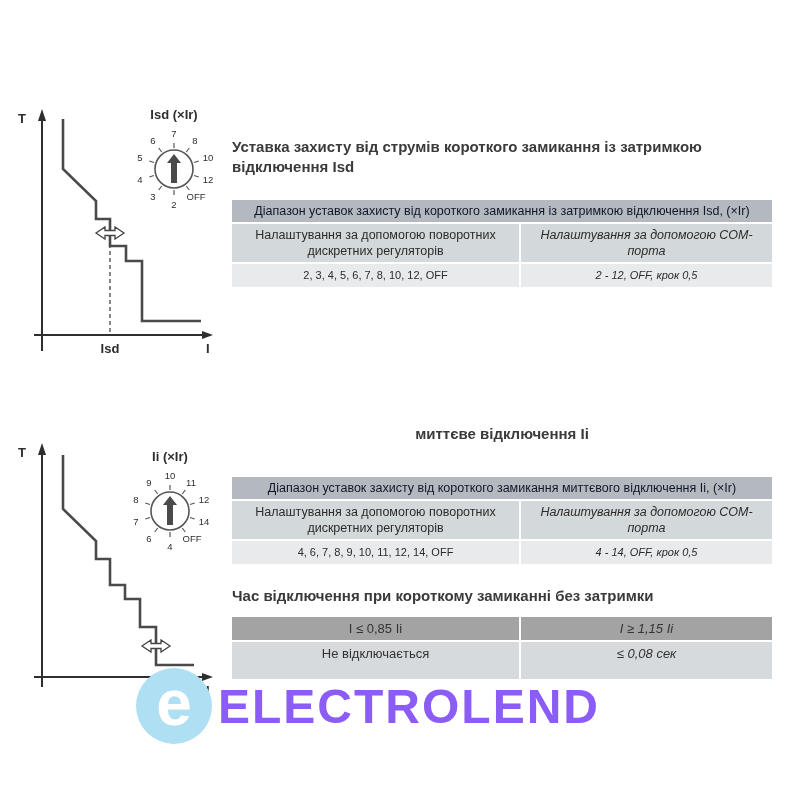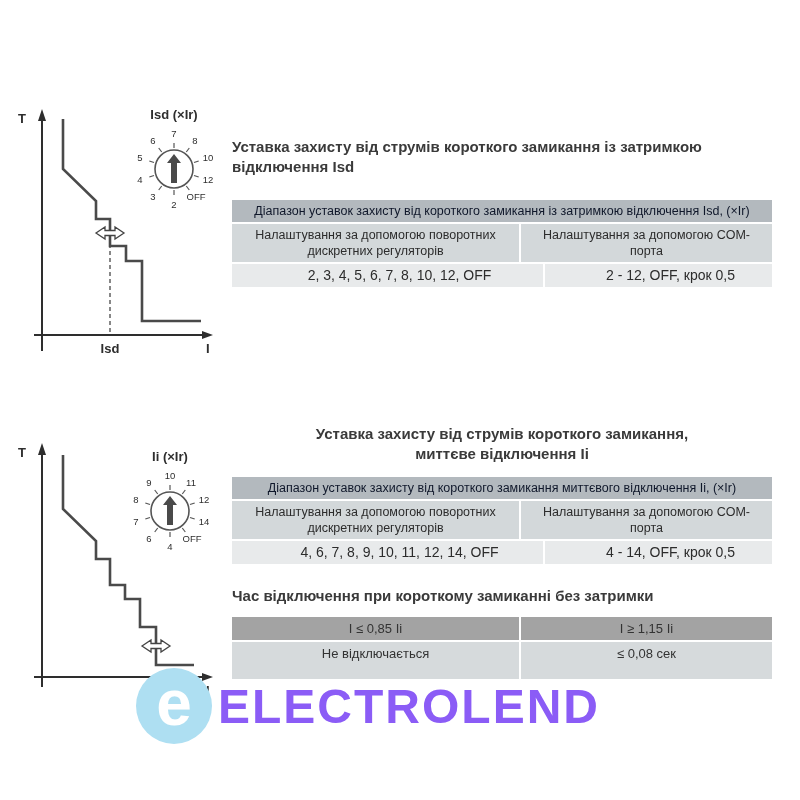--- a/index.html
+++ b/index.html
@@ -40,28 +40,28 @@
   .tbl-isd { top:200px; }
   .tbl-ii { top:477px; }
   .tbl-time { top:615px; }
   .tbl-title {
     background:#b3b9be; height:22px; line-height:22px; text-align:center;
     font-size:12.5px; color:#0f172a;
   }
   .tbl-row { display:flex; gap:2px; margin-top:2px; }
   .cell { text-align:center; }
   .c1 { width:287px; }
-  .c2 { flex:1; }
+  .c2 { flex:1;font-style:italic; }
   .colhead .cell {
     background:#d3d8da; height:38px; font-size:12.5px; line-height:1.3;
     display:flex; align-items:center; justify-content:center; color:#2c2c2c;
     padding:15px 14px; box-sizing:border-box;
   }
   .vals .cell {
-    background:#e8eaeb; height:23px; line-height:23px; font-size:14px; color:#2c2c2c;padding-left:24px;
+    background:#e8eaeb; height:23px; line-height:23px; font-size:11px; color:#2c2c2c;
   }
   .tbl-time .tbl-title2 {
     background:#d6dadc; height:23px; line-height:23px; text-align:center;
     font-size:13px; color:#2c2c2c;
   }
   .tbl-time .cond .cell { background:#a3a3a3; height:23px; line-height:23px; font-size:13px; }
   .tbl-time .res  .cell { background:#d6dadc; height:37px; line-height:23px; font-size:13px; }
   
   .watermark {
     position:absolute; left:136px; top:668px; display:flex; align-items:center;
@@ -135,21 +135,20 @@
       <div class="cell c1">Налаштування за допомогою поворотних дискретних регуляторів</div>
       <div class="cell c2">Налаштування за допомогою COM-порта</div>
     </div>
     <div class="tbl-row vals">
       <div class="cell c1">2, 3, 4, 5, 6, 7, 8, 10, 12, OFF</div>
       <div class="cell c2">2 - 12, OFF, крок 0,5</div>
     </div>
   </div>
 
   <div class="heading heading-ii">
-    <div>Уставка захисту від струмів короткого замикання,</div>
     <div>миттєве відключення Ii</div>
   </div>
 
   <svg class="graph graph-ii" width="210" height="262" viewBox="0 0 210 262">
     <text class="axis-label" x="8" y="20">T</text>
     <line class="axis-line" x1="32" y1="250" x2="32" y2="16"></line>
     <polygon class="axis-head" points="28,18 36,18 32,6"></polygon>
     <line class="axis-line" x1="24" y1="240" x2="194" y2="240"></line>
     <polygon class="axis-head" points="192,236 192,244 203,240"></polygon>
     <text class="axis-label" x="196" y="258">I</text>

